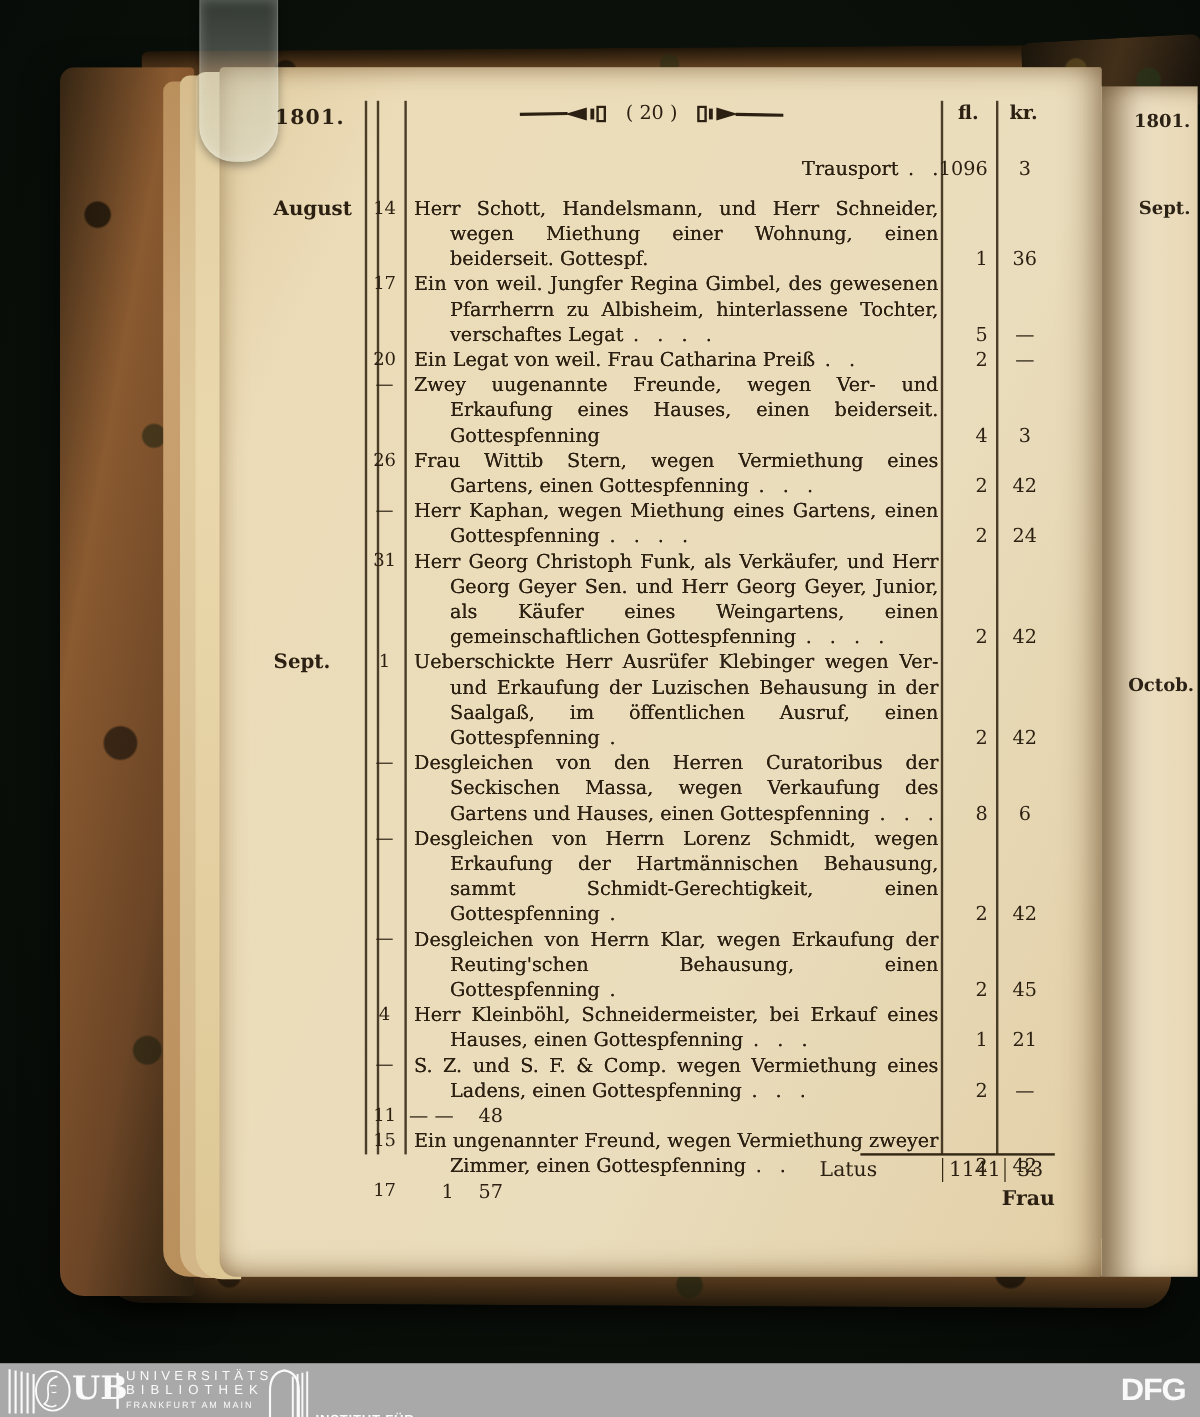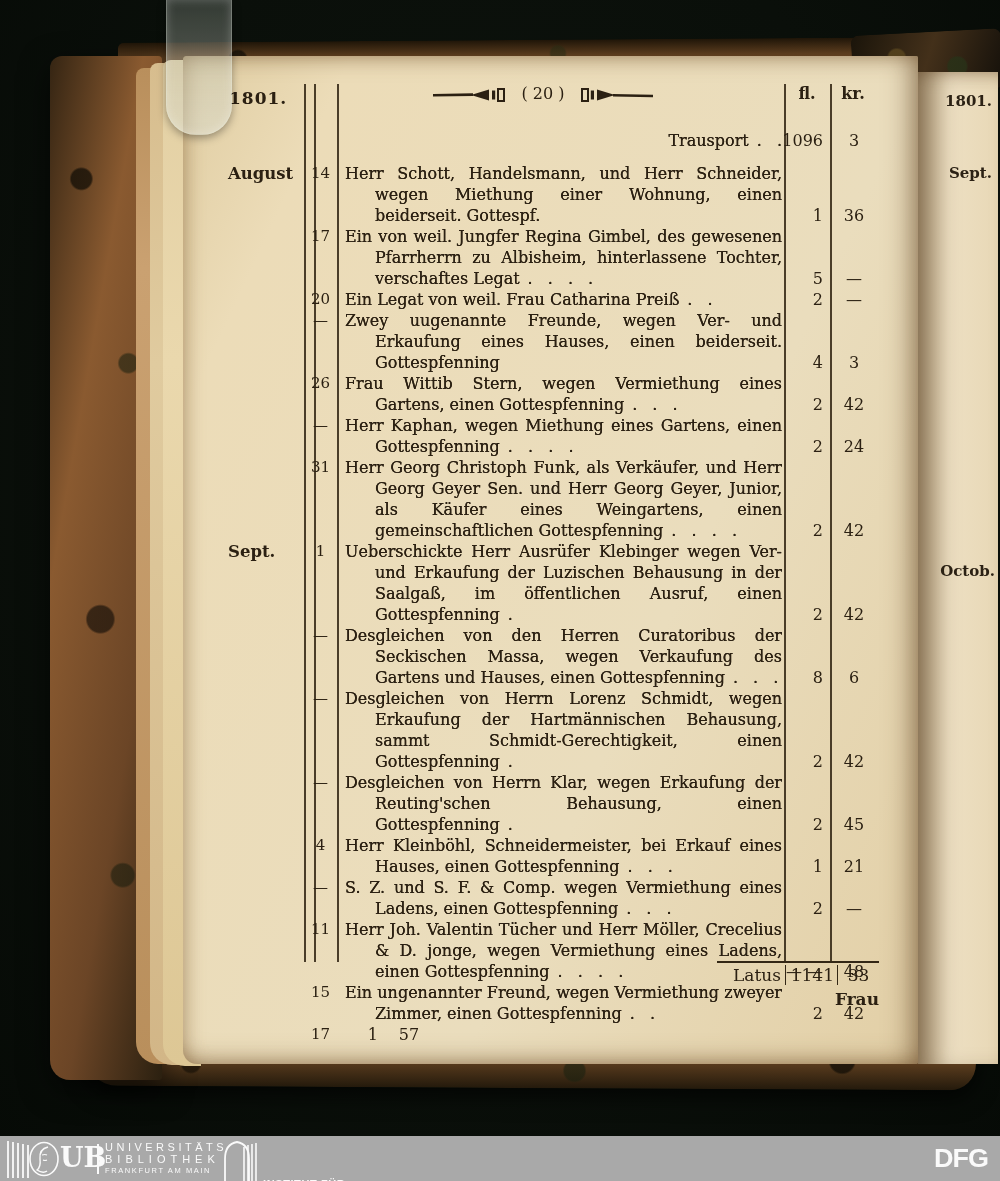--- a/index.html
+++ b/index.html
@@ -73,21 +73,21 @@
   .c-text{width:445px;padding-left:38px;text-indent:-30px;text-align:justify;box-sizing:border-box;
           text-shadow:0 0 .4px #2b2012;}
   .leader{word-spacing:10px;margin-left:8px;}
   .c-fl{width:48px;text-align:right;padding-right:7px;box-sizing:border-box;}
   .c-kr{width:48px;text-align:center;}
   #transport-row{margin-bottom:12px;}
   #transport-row .c-text{text-align:right;text-indent:0;}
 
   #latus-rule{left:534px;top:905px;width:162px;height:1.6px;background:#332715;}
   #latus-row{left:500px;top:909px;width:196px;display:flex;font-size:17px;}
-  #latus-row .lab{flex:1;text-align:right;padding-right:4px;}
+  #latus-row .lab{flex:1;text-align:left;padding-right:4px;}
   #latus-row .lfl{width:52px;text-align:right;border-left:1.6px solid #332715;padding-right:3px;box-sizing:border-box;}
   #latus-row .lkr{width:42px;text-align:center;border-left:1.6px solid #332715;box-sizing:border-box;}
   #catchword{left:620px;top:933px;width:76px;text-align:right;font-weight:bold;font-size:17px;}
 
   .sliver-label{position:absolute;right:6px;font-weight:bold;font-size:15px;white-space:nowrap;}
 
   
   #footer{left:0;top:1136px;width:1000px;height:45px;background:#a9a9a9;color:#fafafa;
           font-family:"Liberation Sans", sans-serif;}
   #footer svg{display:block;}
@@ -243,21 +243,20 @@
         <div class="row">
           <div class="c-month"></div>
           <div class="c-day">—</div>
           <div class="c-text"><span>S. Z. und S. F. &amp; Comp. wegen Vermiethung eines Ladens, einen Gottespfenning</span><span class="leader">.   .   .</span></div>
           <div class="c-fl">2</div>
           <div class="c-kr">—</div>
         </div>
         <div class="row">
           <div class="c-month"></div>
           <div class="c-day">11</div>
-          <div class="c-text"><span>Herr Joh. Valentin Tücher und Herr Möller, Crecelius &amp; D. jonge, wegen Vermiethung eines Ladens, einen Gottespfenning</span><span class="leader">.   .   .   .</span></div>
           <div class="c-fl">— —</div>
           <div class="c-kr">48</div>
         </div>
         <div class="row">
           <div class="c-month"></div>
           <div class="c-day">15</div>
           <div class="c-text"><span>Ein ungenannter Freund, wegen Vermiethung zweyer Zimmer, einen Gottespfenning</span><span class="leader">.   .</span></div>
           <div class="c-fl">2</div>
           <div class="c-kr">42</div>
         </div>

